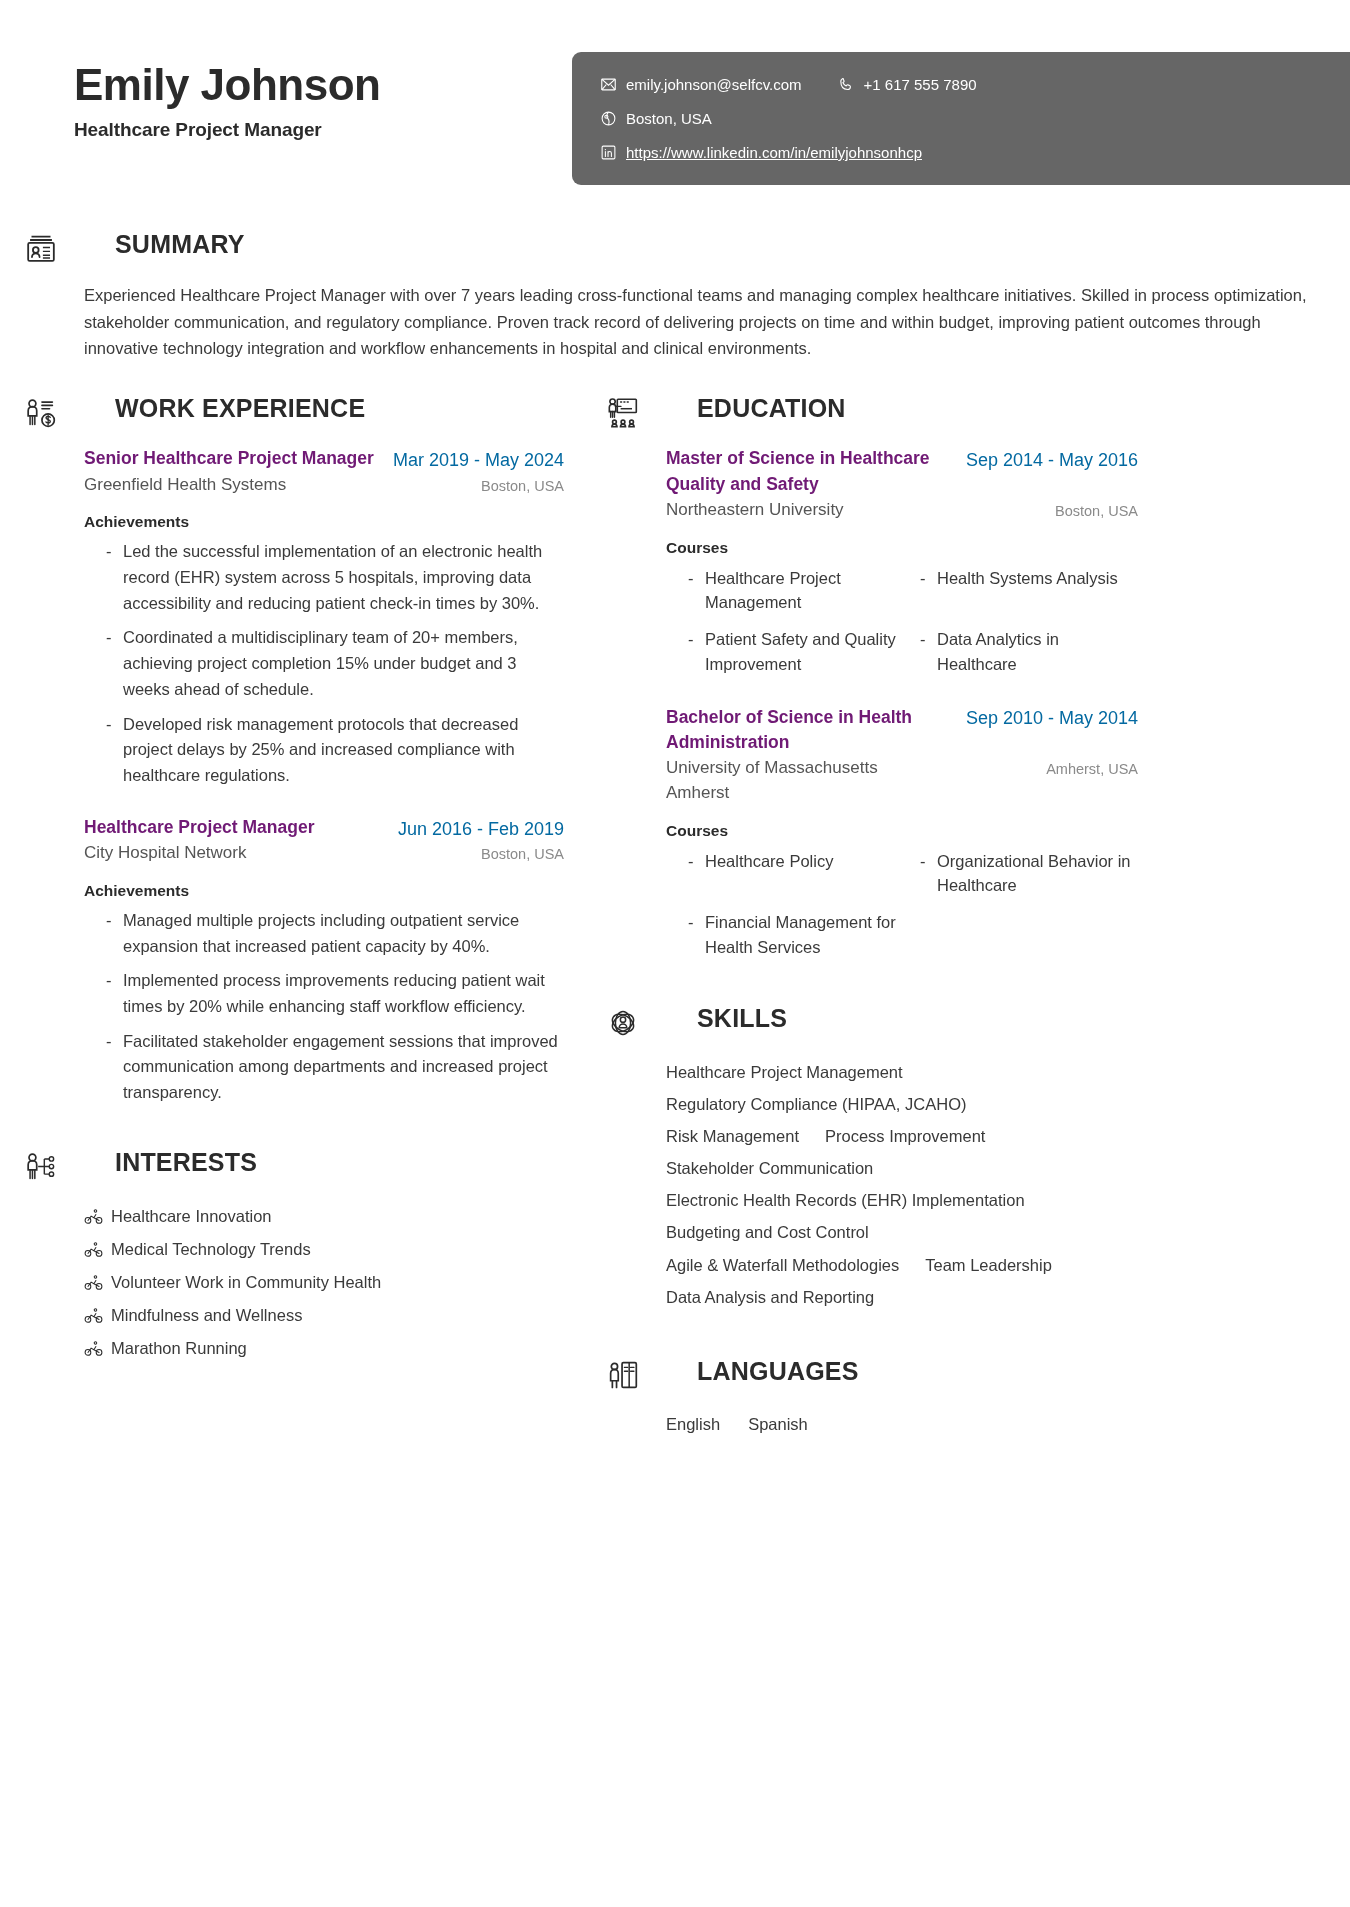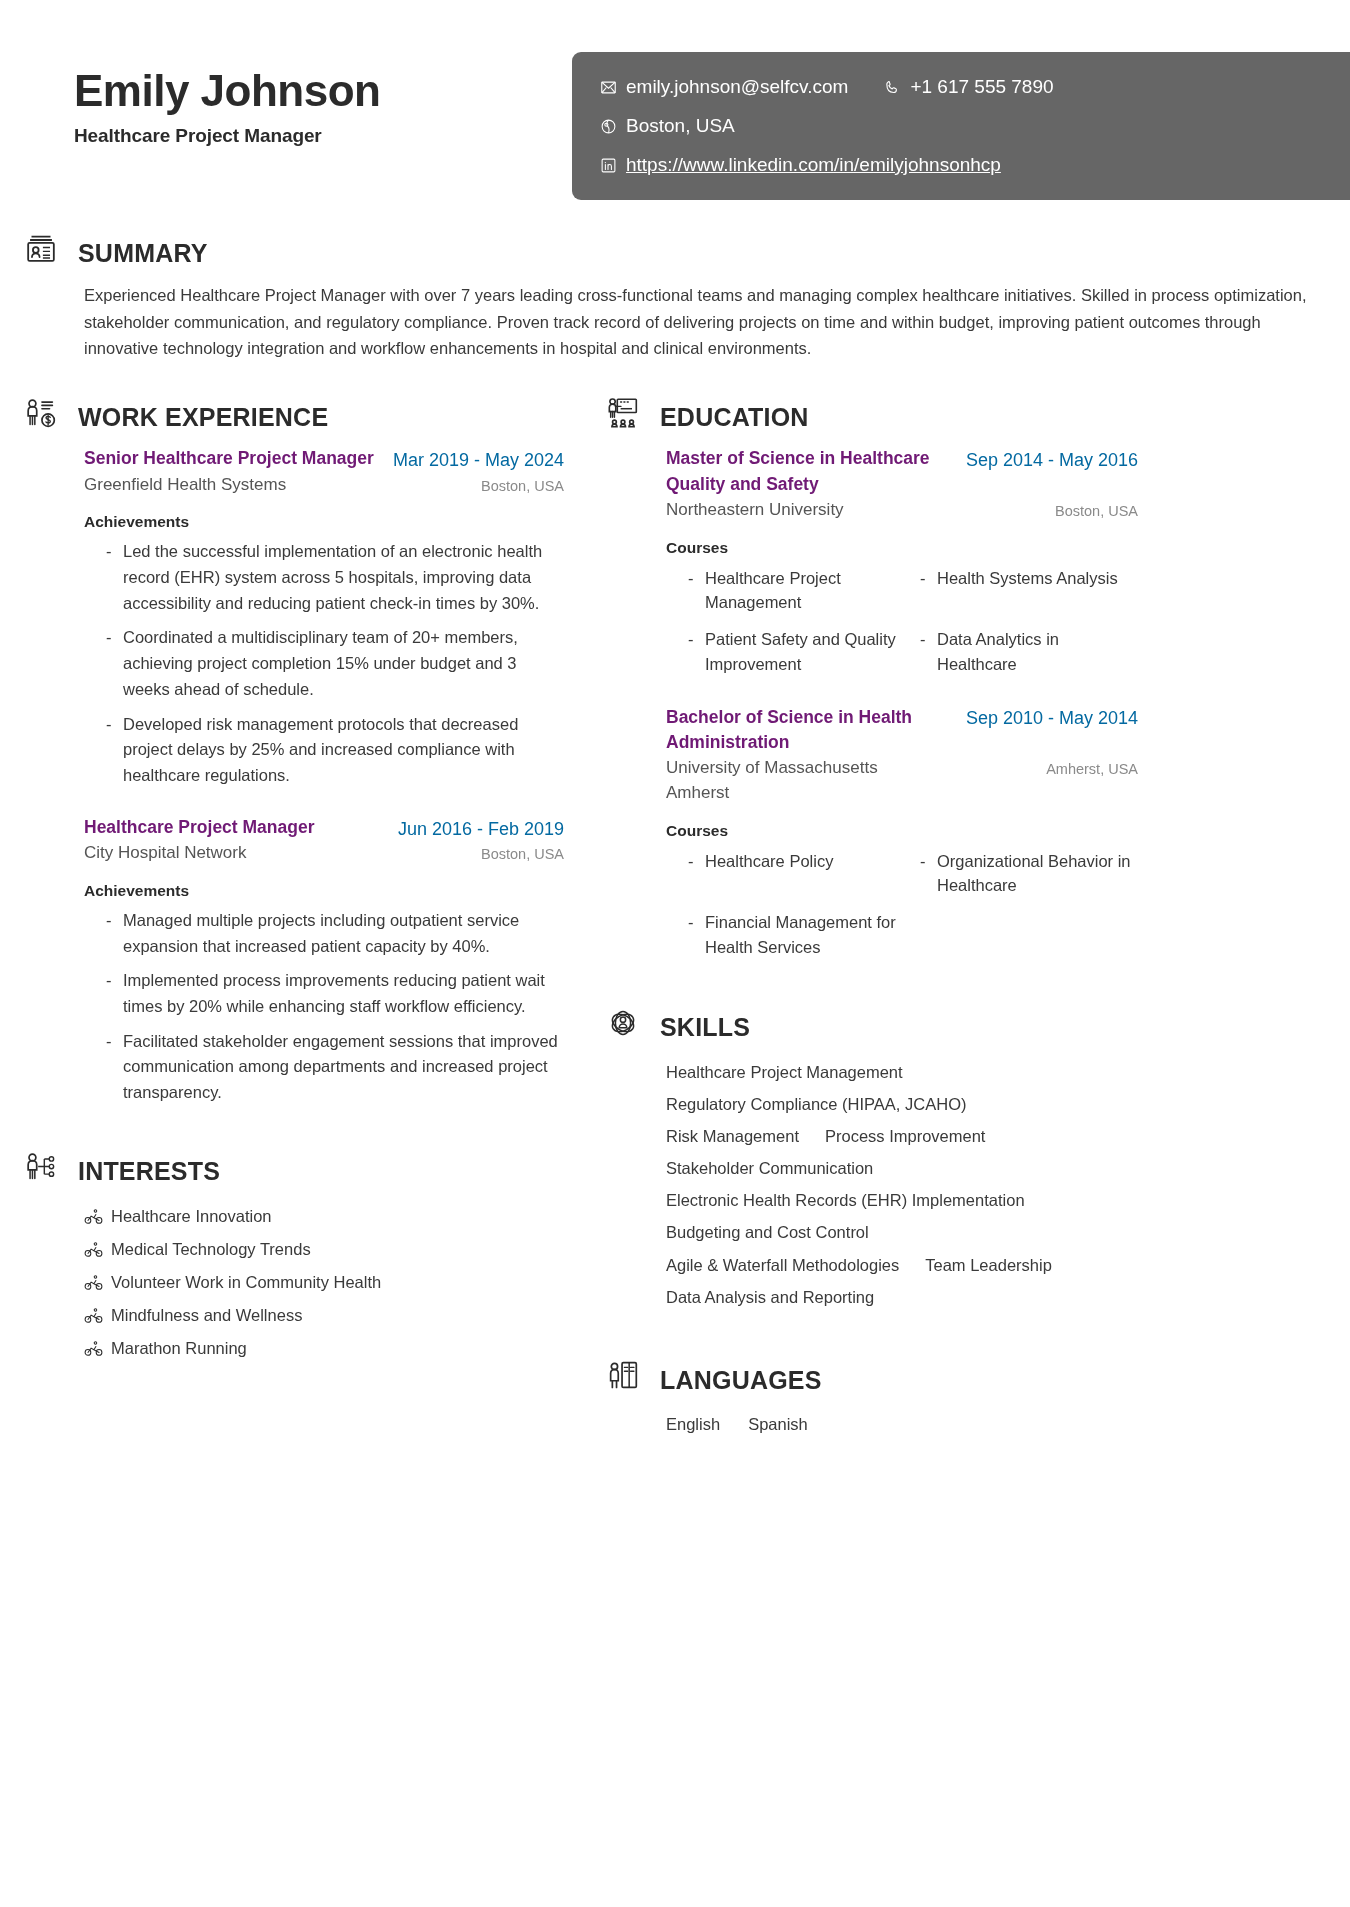--- a/index.html
+++ b/index.html
@@ -8,50 +8,50 @@
     height: 1907px;
     background: #ffffff;
     font-family: "Liberation Sans", sans-serif;
     color: #2b2b2b;
     overflow: hidden;
   }
   .page { position: relative; width: 1350px; height: 1907px; padding: 0; }
 
   
   .header { position: relative; height: 230px; }
-  .name-block { position: absolute; left: 74px; top: 68px; }
+  .name-block { position: absolute; left: 74px; top: 62px; }
   .name {
     font-size: 44px; font-weight: 800; letter-spacing: -0.5px;
     color: #2b2b2b; line-height: 1.05;
   }
   .title-role {
     font-size: 19px; font-weight: 700; color: #2b2b2b;
     margin-top: 11px; letter-spacing: -0.1px;
   }
   .contact-card {
     position: absolute; left: 572px; top: 52px; right: 0;
     background: #666666; color: #ffffff;
     border-radius: 9px 0 0 9px;
     padding: 24px 26px 24px 28px;
   }
   .contact-row { display: flex; align-items: center; flex-wrap: wrap; margin-bottom: 17px; }
   .contact-row:last-child { margin-bottom: 0; }
-  .contact-item { display: flex; align-items: center; margin-right: 36px; font-size: 19px; }
+  .contact-item { display: flex; align-items: center; margin-right: 36px; font-size: 15px; }
   .contact-item:last-child { margin-right: 18px; }
   .contact-item .ico { width: 17px; height: 17px; margin-right: 9px; flex: none; display:block; }
   .contact-link { text-decoration: underline; color: #ffffff; }
 
   
   .columns { display: flex; padding: 0 20px 0 22px; }
   .col-left { width: 556px; padding-right: 14px; }
   .col-right { width: 560px; padding-left: 26px; }
 
   
   .section { margin-bottom: 8px; }
-  .sec-head { display: flex; align-items: flex-end; margin-bottom: 14px; }
+  .sec-head { display: flex; align-items: flex-start; margin-bottom: 14px; gap: 37px; }
   .sec-ico { width: 38px; height: 38px; margin-right: 18px; flex: none; display: block; }
   .sec-title {
     font-size: 25px; font-weight: 800; letter-spacing: 0.2px; color: #2b2b2b;
   }
   .sec-body { padding-left: 62px; }
 
   .summary-text { font-size: 16.5px; line-height: 1.62; color: #3a3a3a; }
 
   
   .entry { margin-bottom: 22px; }

